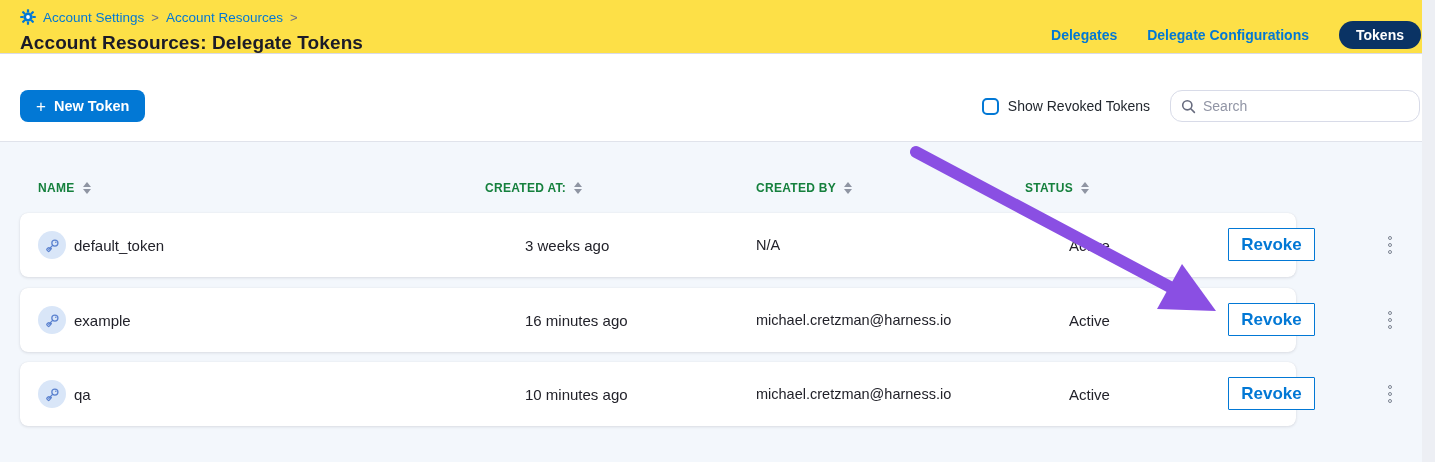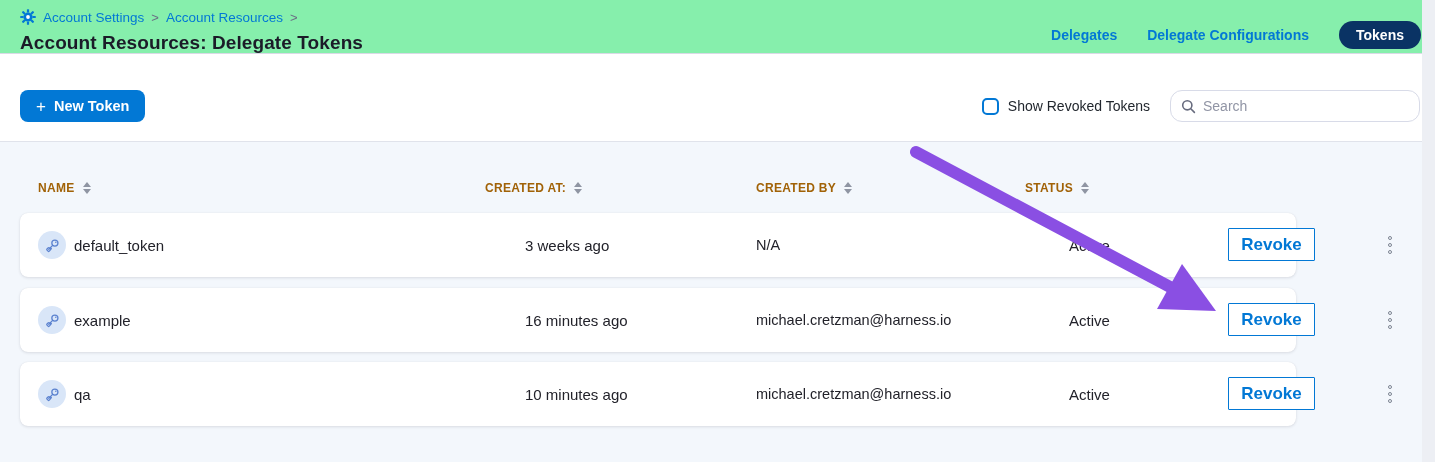--- a/index.html
+++ b/index.html
@@ -3,21 +3,21 @@
 <meta charset="utf-8">
 <style>
   * { margin:0; padding:0; box-sizing:border-box; }
   html,body { background:#fff; }
   .screen {
     position:relative; width:1435px; height:462px; overflow:hidden;
     font-family:"Liberation Sans", sans-serif; background:#fff; color:#22222a;
   }
 
   
-  .topbar { position:absolute; top:0; left:0; width:100%; height:54px; background:#86efac; border-bottom:1px solid #d9dae6; }
+  .topbar { position:absolute; top:0; left:0; width:100%; height:54px; background:#fde047; border-bottom:1px solid #d9dae6; }
   .breadcrumb { position:absolute; top:9px; left:20px; display:flex; align-items:center; gap:7px; font-size:13.5px; }
   .breadcrumb a { color:#0278d5; text-decoration:none; cursor:pointer; }
   .crumb-sep { color:#6b6d85; font-size:13px; }
   .page-title { position:absolute; top:32px; left:20px; font-size:19px; font-weight:700; color:#1b1b28; letter-spacing:.1px; }
   .header-nav { position:absolute; top:21px; right:14px; display:flex; align-items:center; gap:30px; }
   .header-nav .nav-link { color:#0278d5; font-size:14px; font-weight:600; text-decoration:none; cursor:pointer; }
   .pill {
     background:#0a3364; color:#fff; font-size:14px; font-weight:700;
     border-radius:999px; padding:7px 17px; border:none; cursor:pointer; line-height:1;
   }
@@ -37,21 +37,21 @@
     margin-left:20px; width:250px; height:32px; background:#fff;
     border:1px solid #d8dbe8; border-radius:12px; display:flex; align-items:center; padding:0 10px; gap:7px;
   }
   .searchbox input { border:none; outline:none; width:100%; font-family:inherit; font-size:14px; color:#22272e; background:transparent; }
   .searchbox input::placeholder { color:#9195a5; }
 
   
   .table-section { position:absolute; top:142px; left:0; width:100%; height:320px; background:#f3f7fc; }
   .col-head {
     position:absolute; top:39px; display:flex; align-items:center; gap:8px; cursor:pointer;
-    font-size:12px; font-weight:700; color:#a16207; letter-spacing:.3px;
+    font-size:12px; font-weight:700; color:#15803d; letter-spacing:.3px;
   }
   .col-name { left:38px; } .col-created { left:485px; } .col-by { left:756px; } .col-status { left:1025px; }
   .sort { display:inline-flex; flex-direction:column; gap:2px; }
   .sort .tri-up { width:0; height:0; border-left:4px solid transparent; border-right:4px solid transparent; border-bottom:5px solid #8f95a3; }
   .sort .tri-down { width:0; height:0; border-left:4px solid transparent; border-right:4px solid transparent; border-top:5px solid #8f95a3; }
 
   .row-card {
     position:absolute; left:20px; width:1276px; height:64px; background:#fff; border-radius:8px;
     box-shadow:0 1px 3px rgba(40,41,61,.12), 0 0 1px rgba(40,41,61,.10); cursor:pointer;
   }

